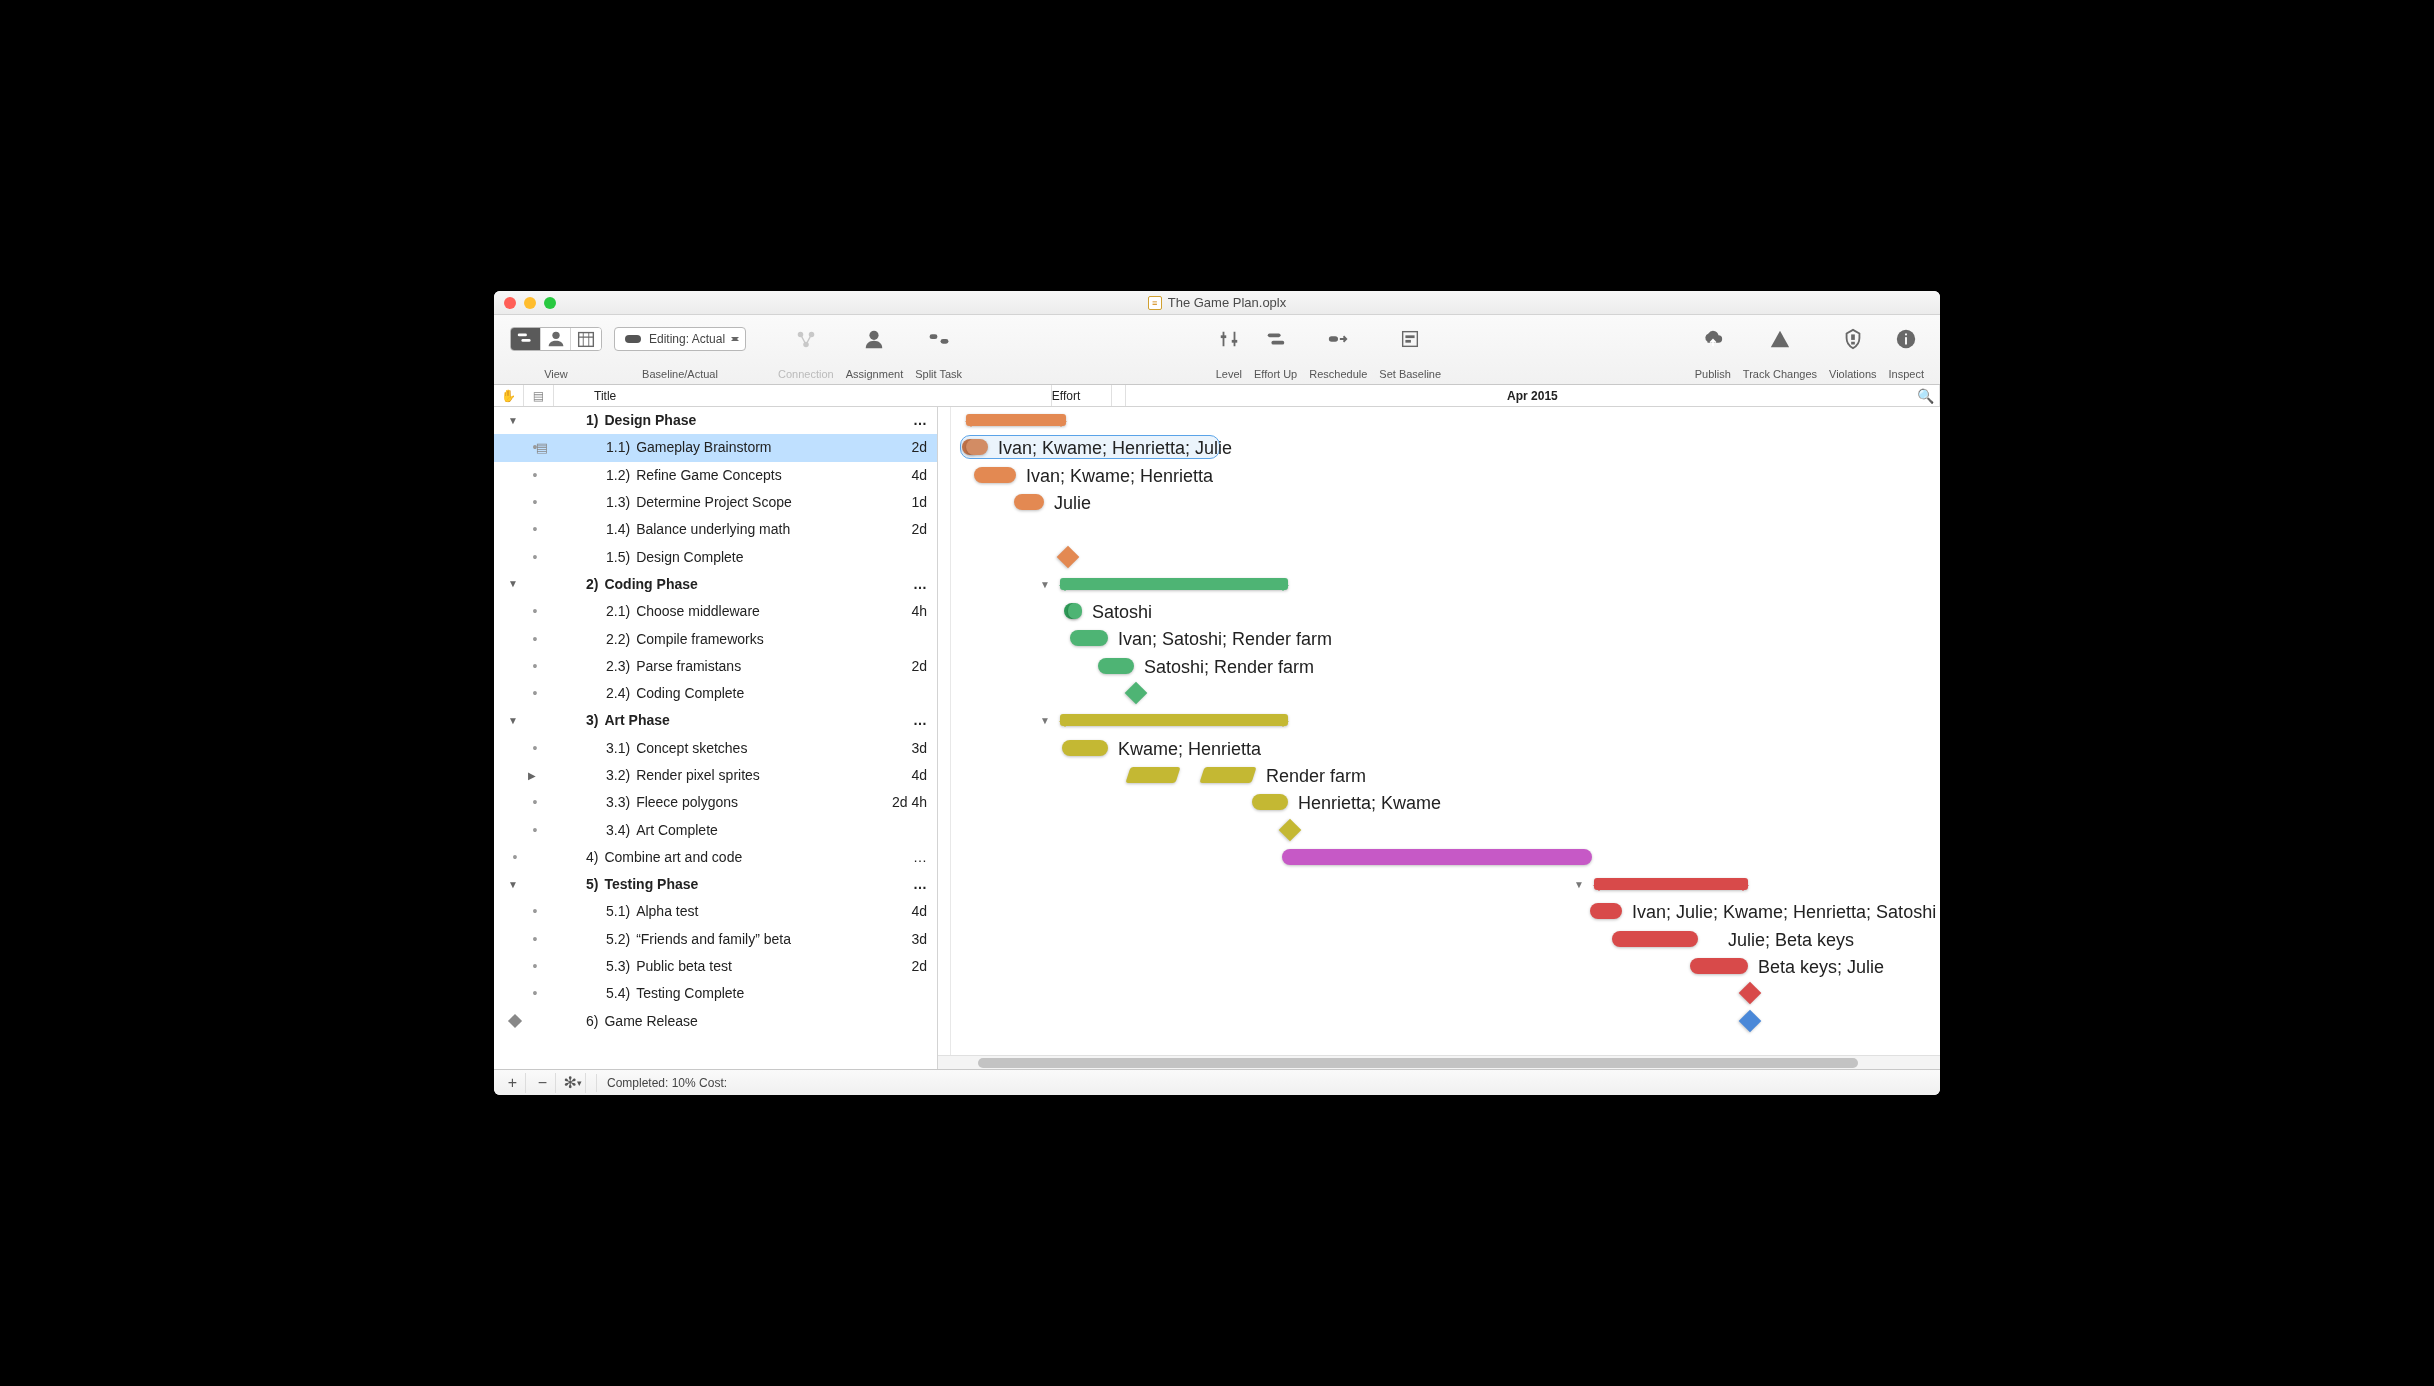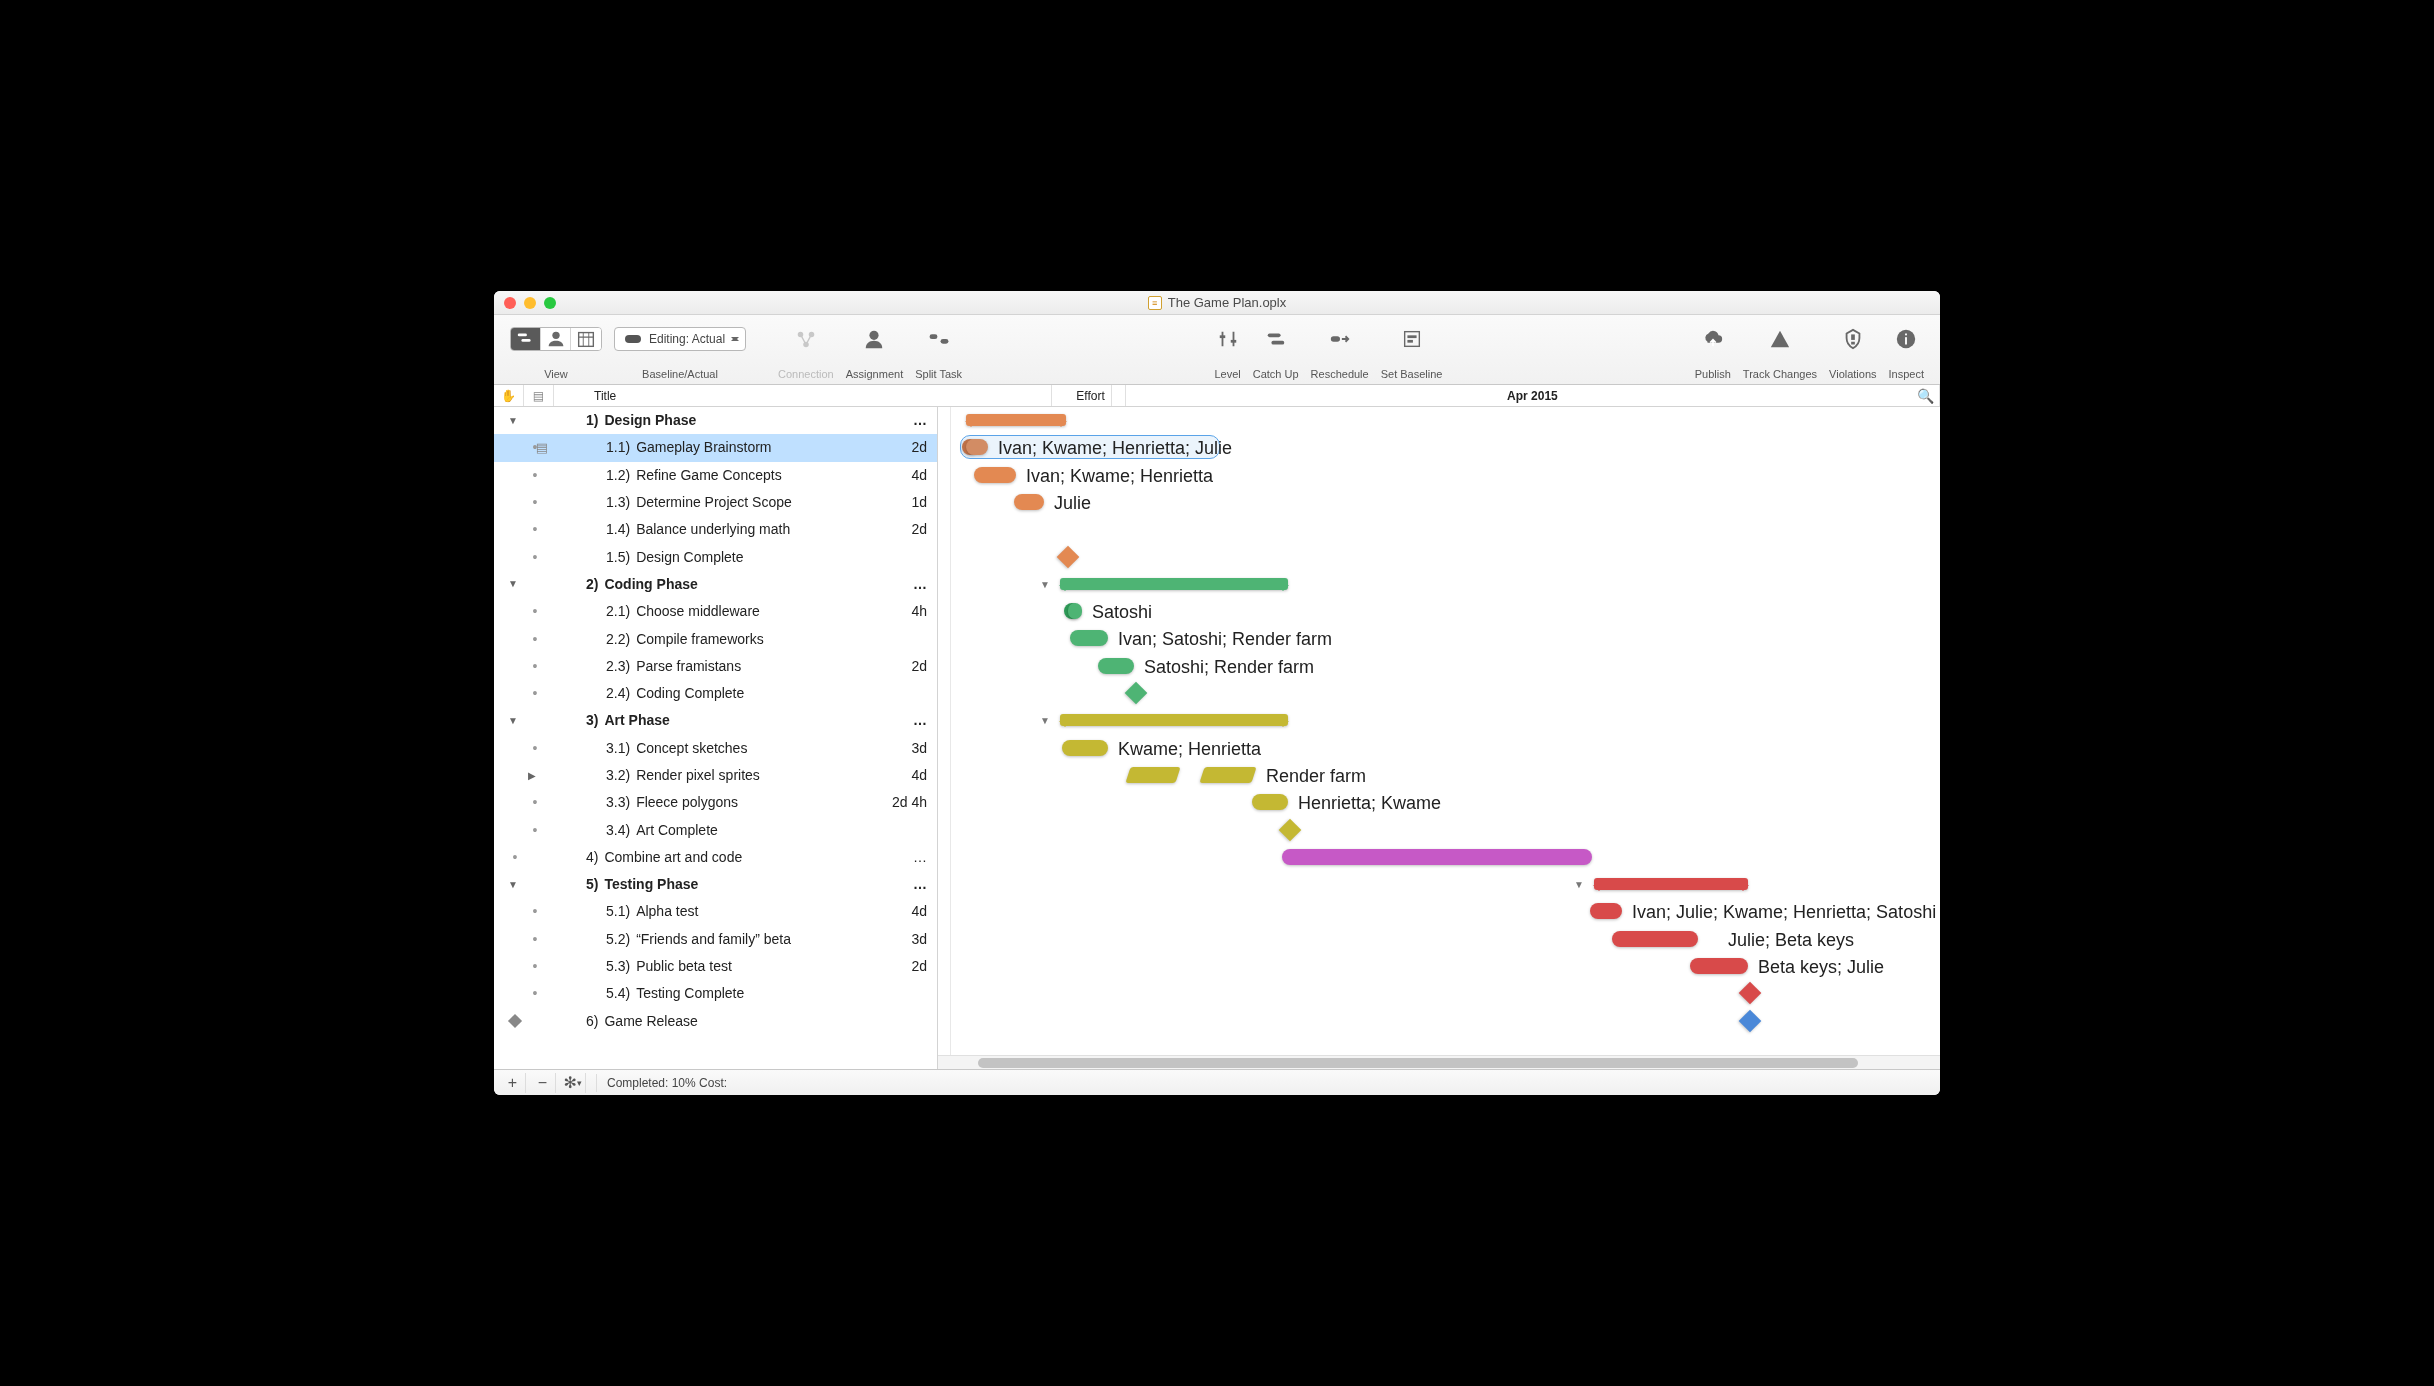--- a/index.html
+++ b/index.html
@@ -24,21 +24,21 @@
   .tb-icon { width:26px; height:26px; display:inline-flex; align-items:center; justify-content:center; font-size:20px; color:#686868;}
   .toolbar .spacer { flex:1; }
   .toolbar .disabled { color:#bbb; }
   .toolbar .disabled .tb-icon { color:#c8c8c8; }
 
   .columns-header { height:22px; border-bottom:1px solid #d3d3d3; display:flex; font-size:12px; color:#222; background:#fff;}
   .columns-header div { display:flex; align-items:center; border-right:1px solid #e0e0e0; }
   .ch-hand { width:30px; justify-content:center; color:#888;}
   .ch-note { width:30px; justify-content:center; color:#888;}
   .ch-title { flex:1; padding-left:40px; font-weight:500;}
-  .ch-effort { width:60px; justify-content:flex-end; padding-right:6px; font-weight:500;}
+  .ch-effort { width:60px; justify-content:flex-start; padding-right:6px; font-weight:500;}
   .ch-gauge { width:14px;}
   .ch-gantt { flex:1.78; justify-content:center; font-weight:700; position:relative;}
   .ch-gantt .mag { position:absolute; right:4px; color:#888; font-size:14px; }
 
   .body { flex:1; display:flex; overflow:hidden; position:relative;}
   .outline { width:444px; border-right:1px solid #d3d3d3; overflow-y:auto; font-size:14px; color:#222;}
   .row { height:27.3px; display:flex; align-items:center; padding-right:8px; position:relative; border-bottom:1px solid transparent;}
   .row.selected { background:#bfe0ff;}
   .row .note-col { width:60px; display:flex; justify-content:flex-end; align-items:center; padding-right:6px; color:#888; font-size:13px;}
   .row .disc { position:absolute; display:flex; align-items:center; font-size:10px; color:#666;}
@@ -183,21 +183,21 @@
 
     <div class="group">
       <div class="icons">
           <span class="tb-icon">
         <svg class="icon-svg" viewBox="0 0 24 24">
               <rect x="3" y="6" width="14" height="4" rx="2"></rect>
               <rect x="7" y="14" width="14" height="4" rx="2"></rect>
             </svg>
       </span>
         </div>
-      <span>Catch Up</span>
+      <span>Effort Up</span>
     </div>
 
     <div class="group">
       <div class="icons">
           <span class="tb-icon">
         <svg class="icon-svg" viewBox="0 0 24 24">
               <rect x="2" y="9" width="10" height="6" rx="3"></rect>
               <path d="M14 12h6m-2 -3l3 3-3 3" stroke="#686868" stroke-width="2" fill="none"></path>
             </svg>
       </span>

